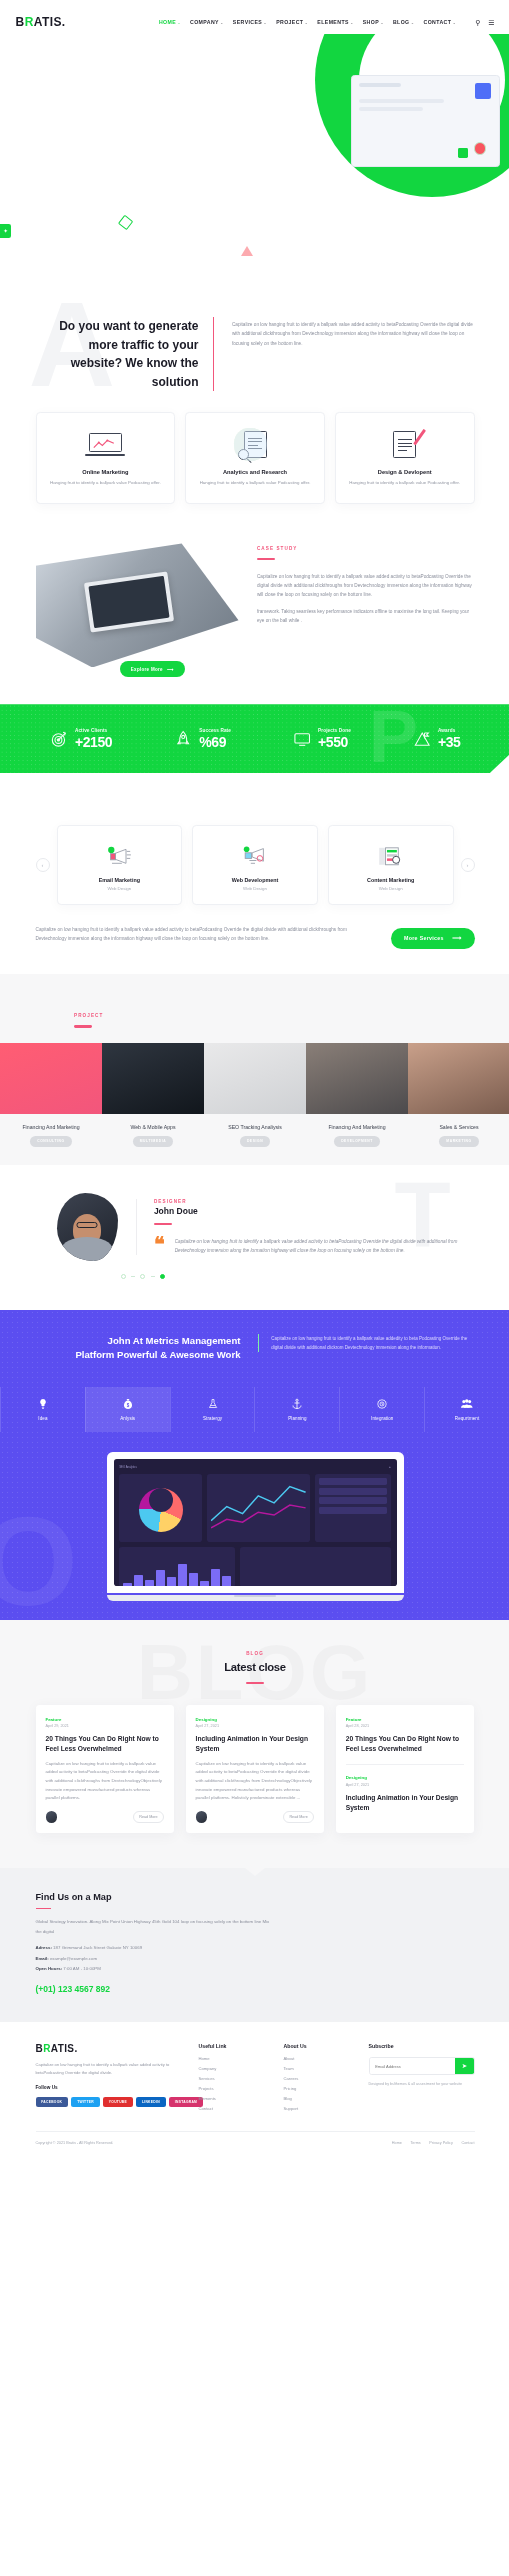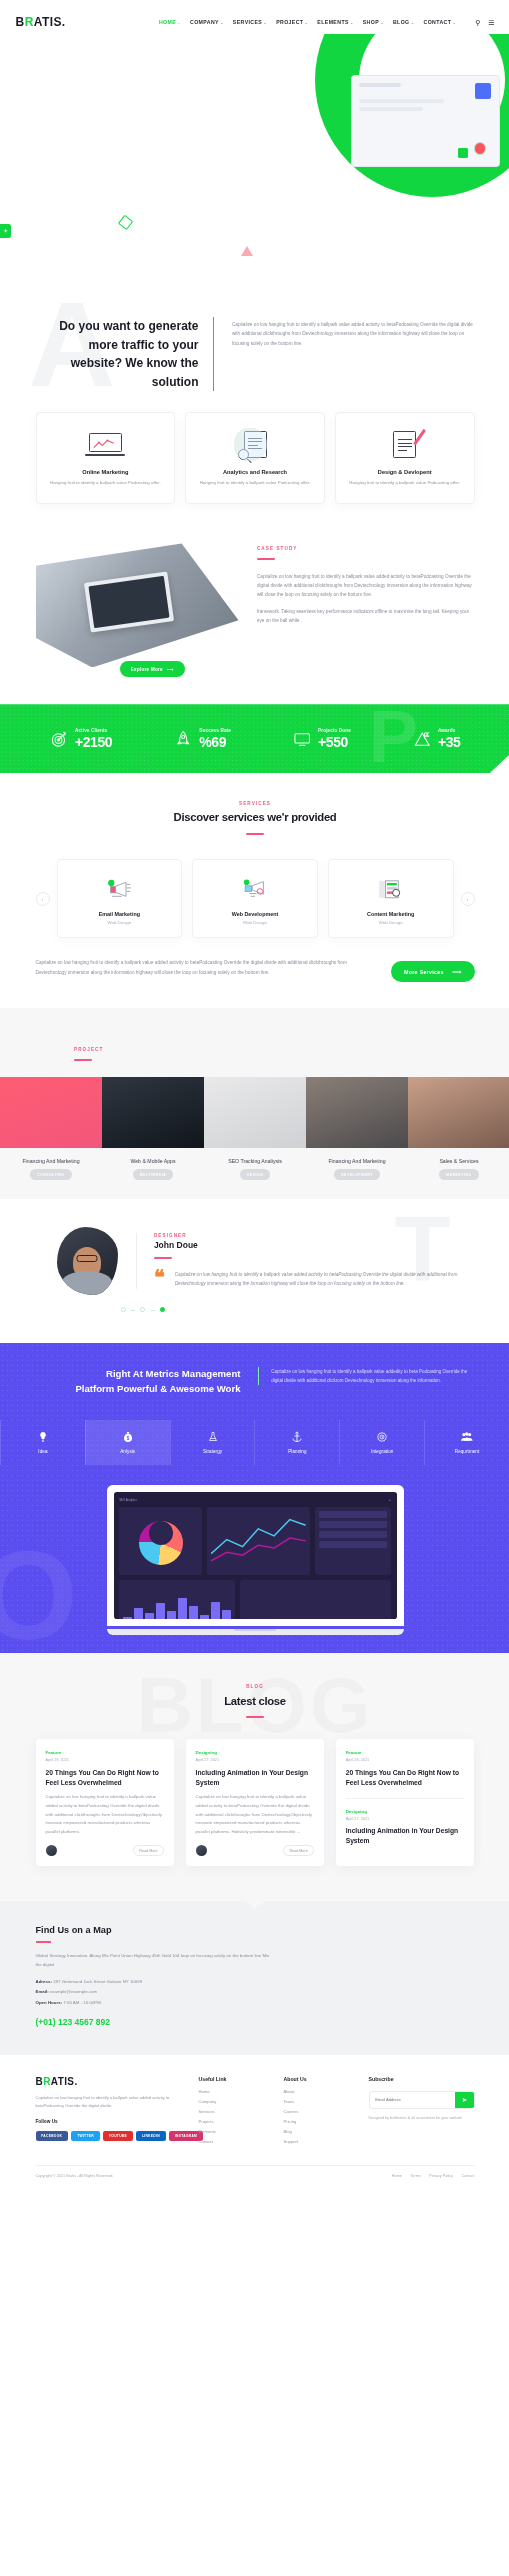--- a/index.html
+++ b/index.html
@@ -482,25 +482,20 @@
         <div>
           <div class="slab">Awards</div>
           <div class="sval">+35</div>
         </div>
       </div>
     </div>
   </section>
 
   <section class="sec services">
     <div class="wrap">
-      <div class="sec-head">
-        <div class="label-pink">SERVICES</div>
-        <h2 class="h2">Discover services we'r provided</h2>
-        <div class="rule"></div>
-      </div>
       <div class="svc-wrap">
         <div class="arrow-circ">‹</div>
         <div class="svc-cards">
           <div class="svc">
             <div class="art">
               <svg width="28" height="24" viewBox="0 0 40 34" fill="none" stroke="#9aa0ab" stroke-width="1.3">
                 <circle cx="9" cy="7" r="4.5" fill="#12d640" stroke="none"></circle>
                 <path d="M14 12 L30 6 v20 L14 20 Z" fill="#fff"></path>
                   <rect x="8" y="12" width="7" height="9" fill="#f2567c" stroke="none"></rect>
                 <rect x="8" y="12" width="7" height="9"></rect>
@@ -624,21 +619,21 @@
       </div>
     </div>
   </section>
 
   <section class="metrics">
     <div class="pattern"></div>
     <div class="ghostO">O</div>
     <div class="wrap">
       <div class="met-head">
         <h2>
-          <span>Right At Metrics Management</span><br>
+          <span>John At Metrics Management</span><br>
           <span>Platform Powerful &amp; Awesome Work</span>
         </h2>
         <div class="mp">Capitalize on low hanging fruit to identify a ballpark value addedity to beta Podcasting Override the digital divide with additional clickrom Devtechnology immersion along the information.</div>
       </div>
     </div>
     <div class="met-tabs">
       <div class="met-tab">
         <div class="mi">
             <svg width="12" height="12" viewBox="0 0 24 24" fill="#fff">
               <path d="M12 2a6 6 0 00-3 11v3h6v-3a6 6 0 00-3-11z"></path>

